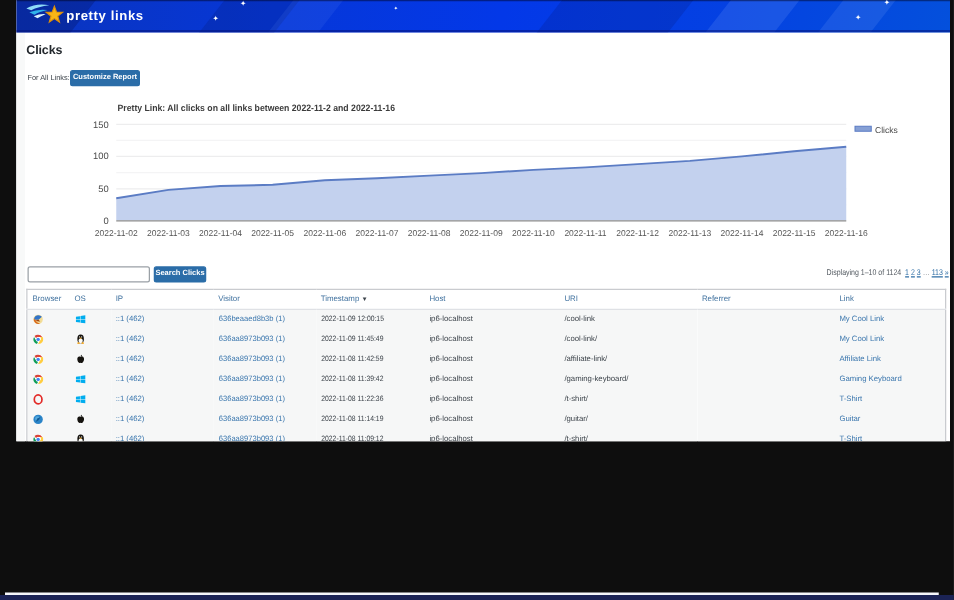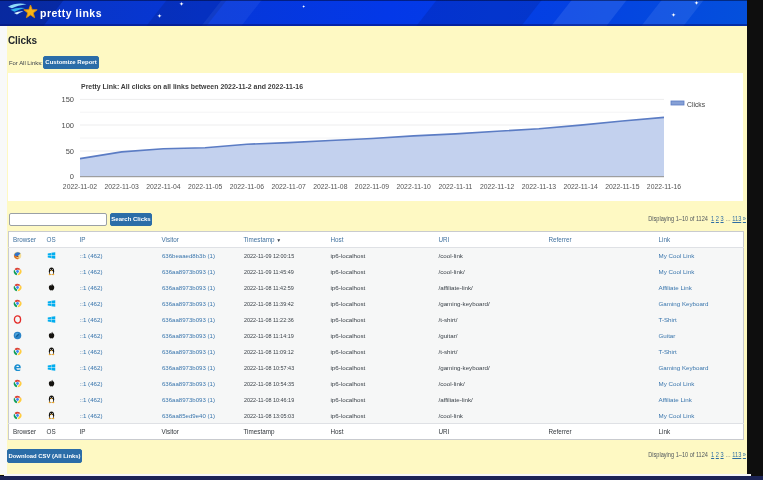--- a/index.html
+++ b/index.html
@@ -1,19 +1,19 @@
 <!DOCTYPE html>
 <html><head>
 <meta charset="utf-8">
 <style>
 * { margin:0; padding:0; box-sizing:border-box; }
 html,body { width:763px; height:480px; background:#0e0e0e; overflow:hidden;
   font-family:"Liberation Sans", sans-serif; }
-#win { position:absolute; left:0; top:0; width:747px; height:475px;
-  background:#fef9c3; overflow:hidden; }
+#win { position:absolute; left:13px; top:0; width:747px; height:353px;
+  background:#ffffff; overflow:hidden; }
 
 #banner { position:absolute; left:0; top:0; width:747px; height:26px;
   background:linear-gradient(100deg,#0a34bd 0%,#0637d8 28%,#0338e8 52%,#0441e2 76%,#0450dc 100%);
   overflow:hidden; }
 .band { position:absolute; top:-10px; height:50px; transform:skewX(-38deg); }
 #banner .b1 { left:-60px; width:112px; background:rgba(3,12,75,.26); }
 #banner .b2 { left:155px; width:60px; background:rgba(4,18,100,.20); }
 #banner .b3 { left:210px; width:40px; background:rgba(130,168,255,.10); }
 #banner .b4 { left:425px; width:105px; background:rgba(4,18,100,.18); }
 #banner .b5 { left:560px; width:55px; background:rgba(140,178,255,.16); }

